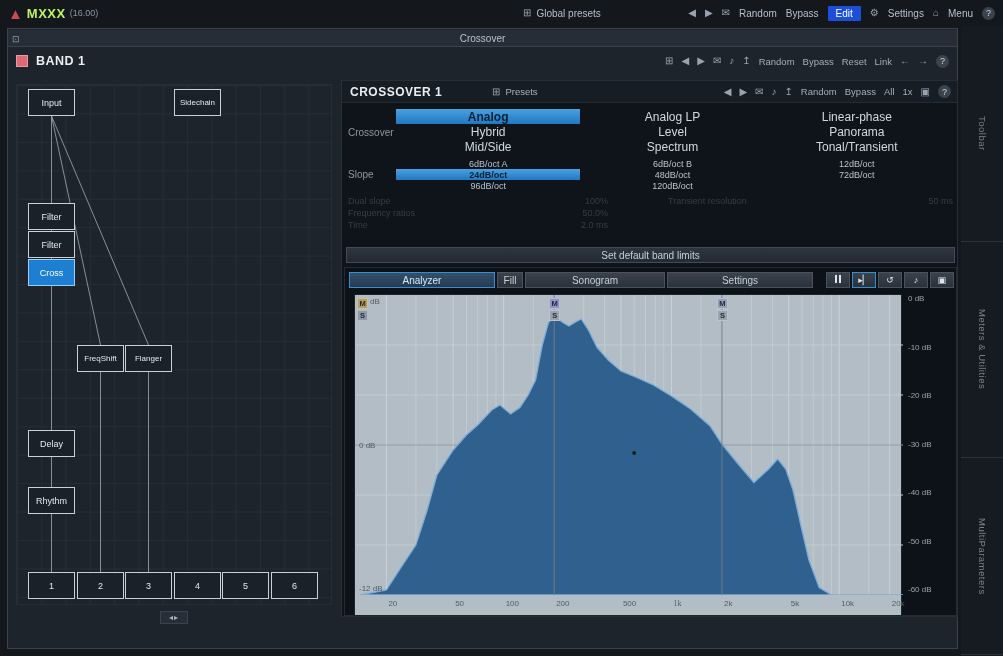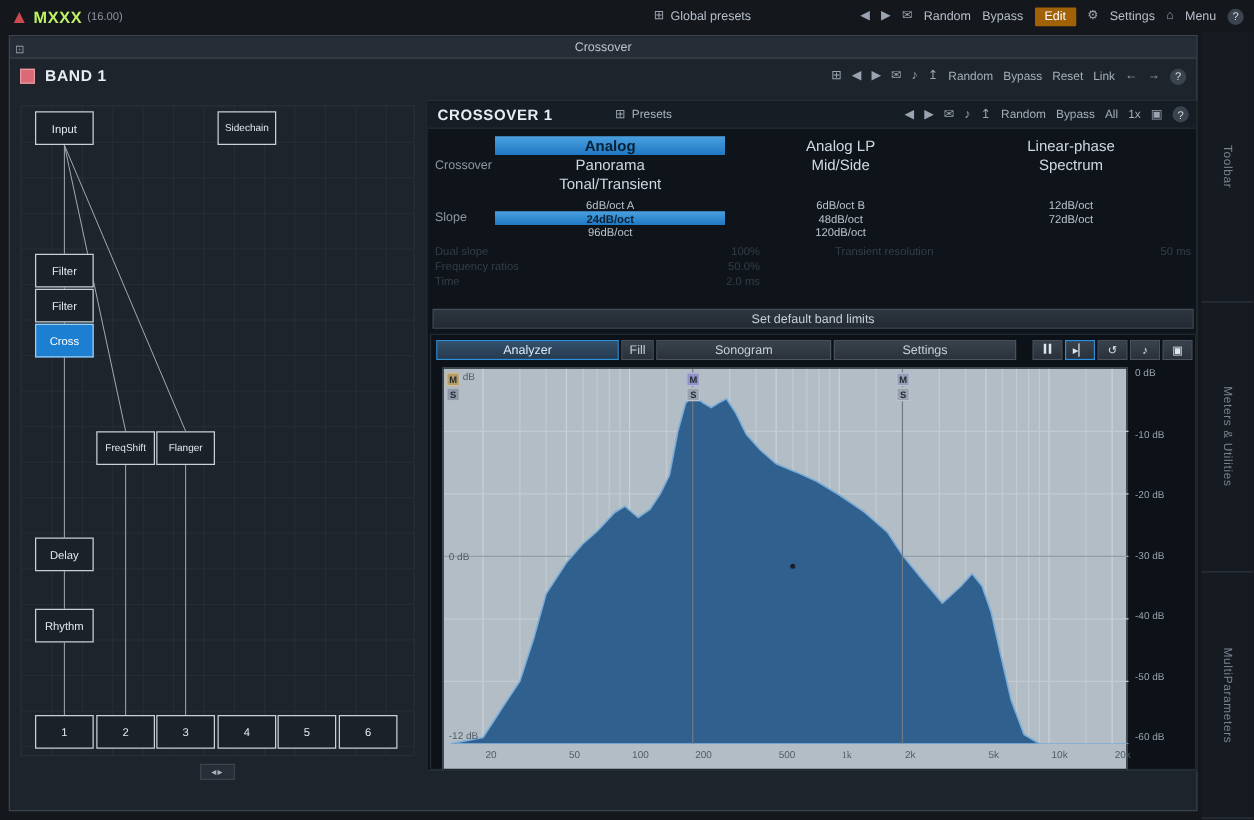--- a/index.html
+++ b/index.html
@@ -8,21 +8,21 @@
   #app { position:relative; width:1003px; height:656px; background:#14181d; overflow:hidden; color:#c6cfd8; }
 
   
   .titlebar { position:absolute; left:0; top:0; width:1003px; height:26px; background:#14181d; display:flex; align-items:center; padding:0 8px; }
   .logo-tri { color:#cb4a4f; font-size:15px; margin-right:4px; line-height:1; }
   .logo-text { color:#bef264; font-weight:bold; font-size:13px; letter-spacing:.5px; }
   .logo-ver { color:#8b95a0; font-size:9px; margin-left:4px; }
   .global-presets { position:absolute; left:523px; top:0; height:26px; display:flex; align-items:center; gap:5px; font-size:10px; color:#b6bfc9; cursor:default; }
   .tb-right { margin-left:auto; display:flex; align-items:center; gap:9px; font-size:10px; color:#b6bfc9; }
   .icon { color:#9aa4b0; font-size:10px; line-height:1; }
-  .edit-btn { background:#a16207; color:#fff; padding:2px 8px; border-radius:1px; font-size:10px; }
+  .edit-btn { background:#1d4ed8; color:#fff; padding:2px 8px; border-radius:1px; font-size:10px; }
   .qicon { width:13px; height:13px; border-radius:50%; background:#3a434e; color:#d2dae2; font-size:9px; display:inline-flex; align-items:center; justify-content:center; }
 
   
   .frame { position:absolute; left:7px; top:28px; width:951px; height:621px; background:#1e242c; border:1px solid #39424d; }
   .xbar { position:absolute; left:8px; top:30px; width:949px; height:17px; background:#272d37; border-bottom:1px solid #39424d; display:flex; align-items:center; justify-content:center; font-size:10px; color:#b9c3cd; }
   .xbar .mini-sq { position:absolute; left:4px; top:4px; color:#8f99a5; font-size:9px; }
   .band-header { position:absolute; left:8px; top:48px; width:949px; height:26px; display:flex; align-items:center; padding:0 8px; }
   .band-badge { width:12px; height:12px; background:#d96a76; border:1px solid #e89aa2; margin-right:8px; }
   .band-title { font-weight:bold; font-size:12.5px; color:#e8edf2; letter-spacing:.5px; }
   .band-tools { margin-left:auto; display:flex; align-items:center; gap:8px; font-size:9.5px; color:#a4aeb9; }
@@ -194,20 +194,22 @@
         <span class="icon">▣</span>
         <span class="qicon">?</span>
       </div>
     </div>
 
     <div class="row-label" style="top:28px;height:46px">Crossover</div>
     <div class="type-grid">
       <div class="cell sel">Analog</div>
       <div class="cell">Analog LP</div>
       <div class="cell">Linear-phase</div>
+      <div class="cell">Hybrid</div>
+      <div class="cell">Level</div>
       <div class="cell">Panorama</div>
       <div class="cell">Mid/Side</div>
       <div class="cell">Spectrum</div>
       <div class="cell">Tonal/Transient</div>
     </div>
 
     <div class="row-label" style="top:77px;height:33px">Slope</div>
     <div class="slope-grid">
       <div class="cell">6dB/oct A</div>
       <div class="cell">6dB/oct B</div>

